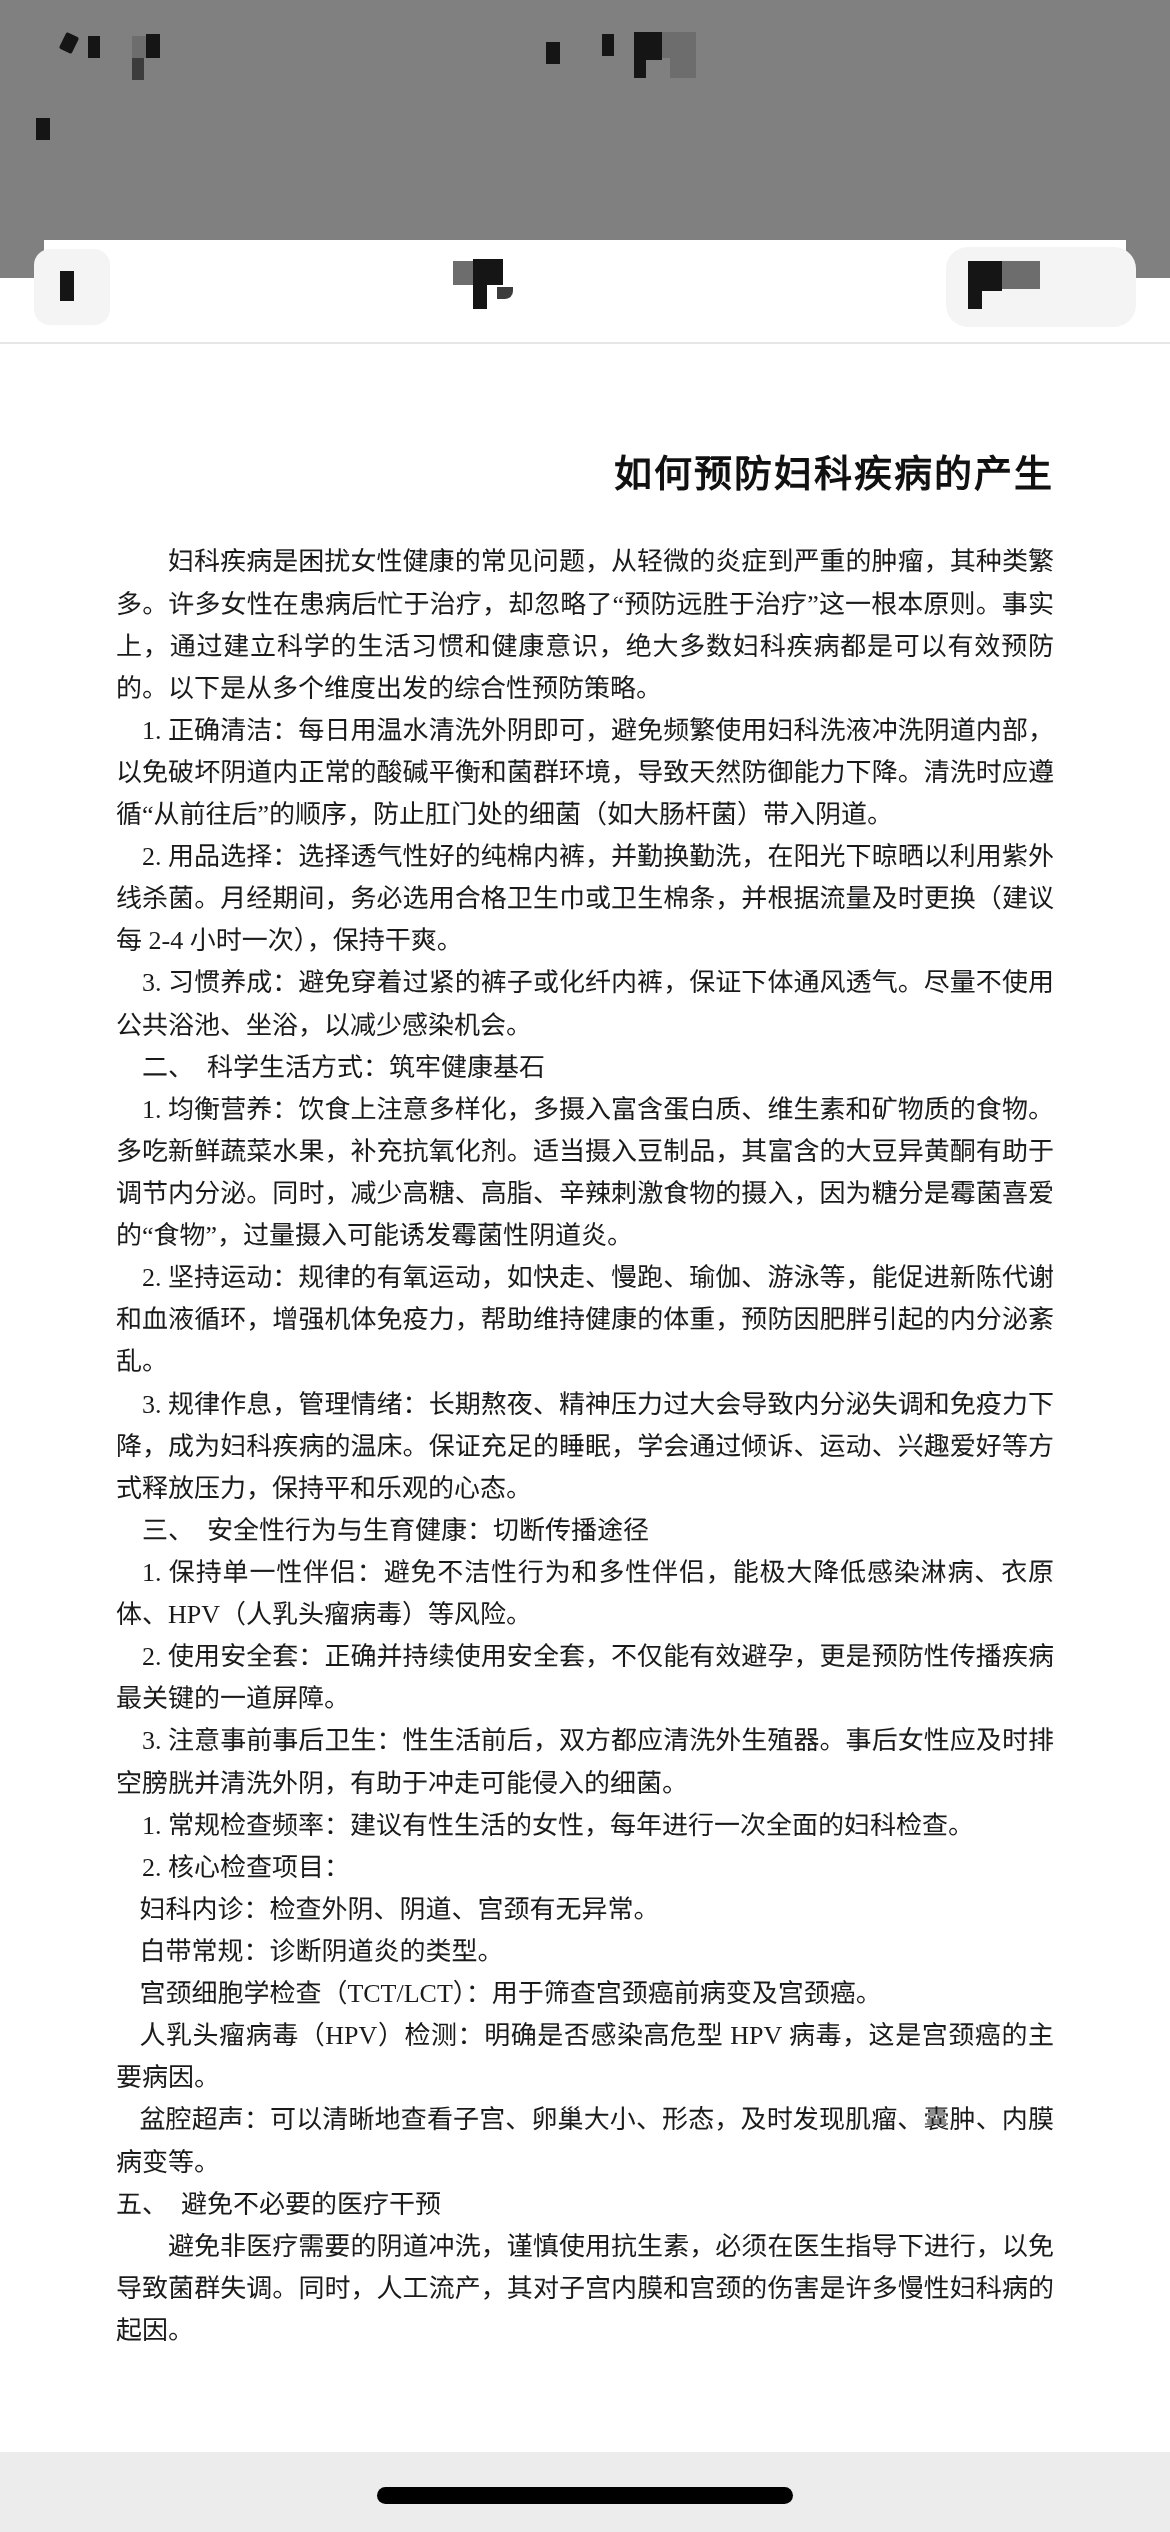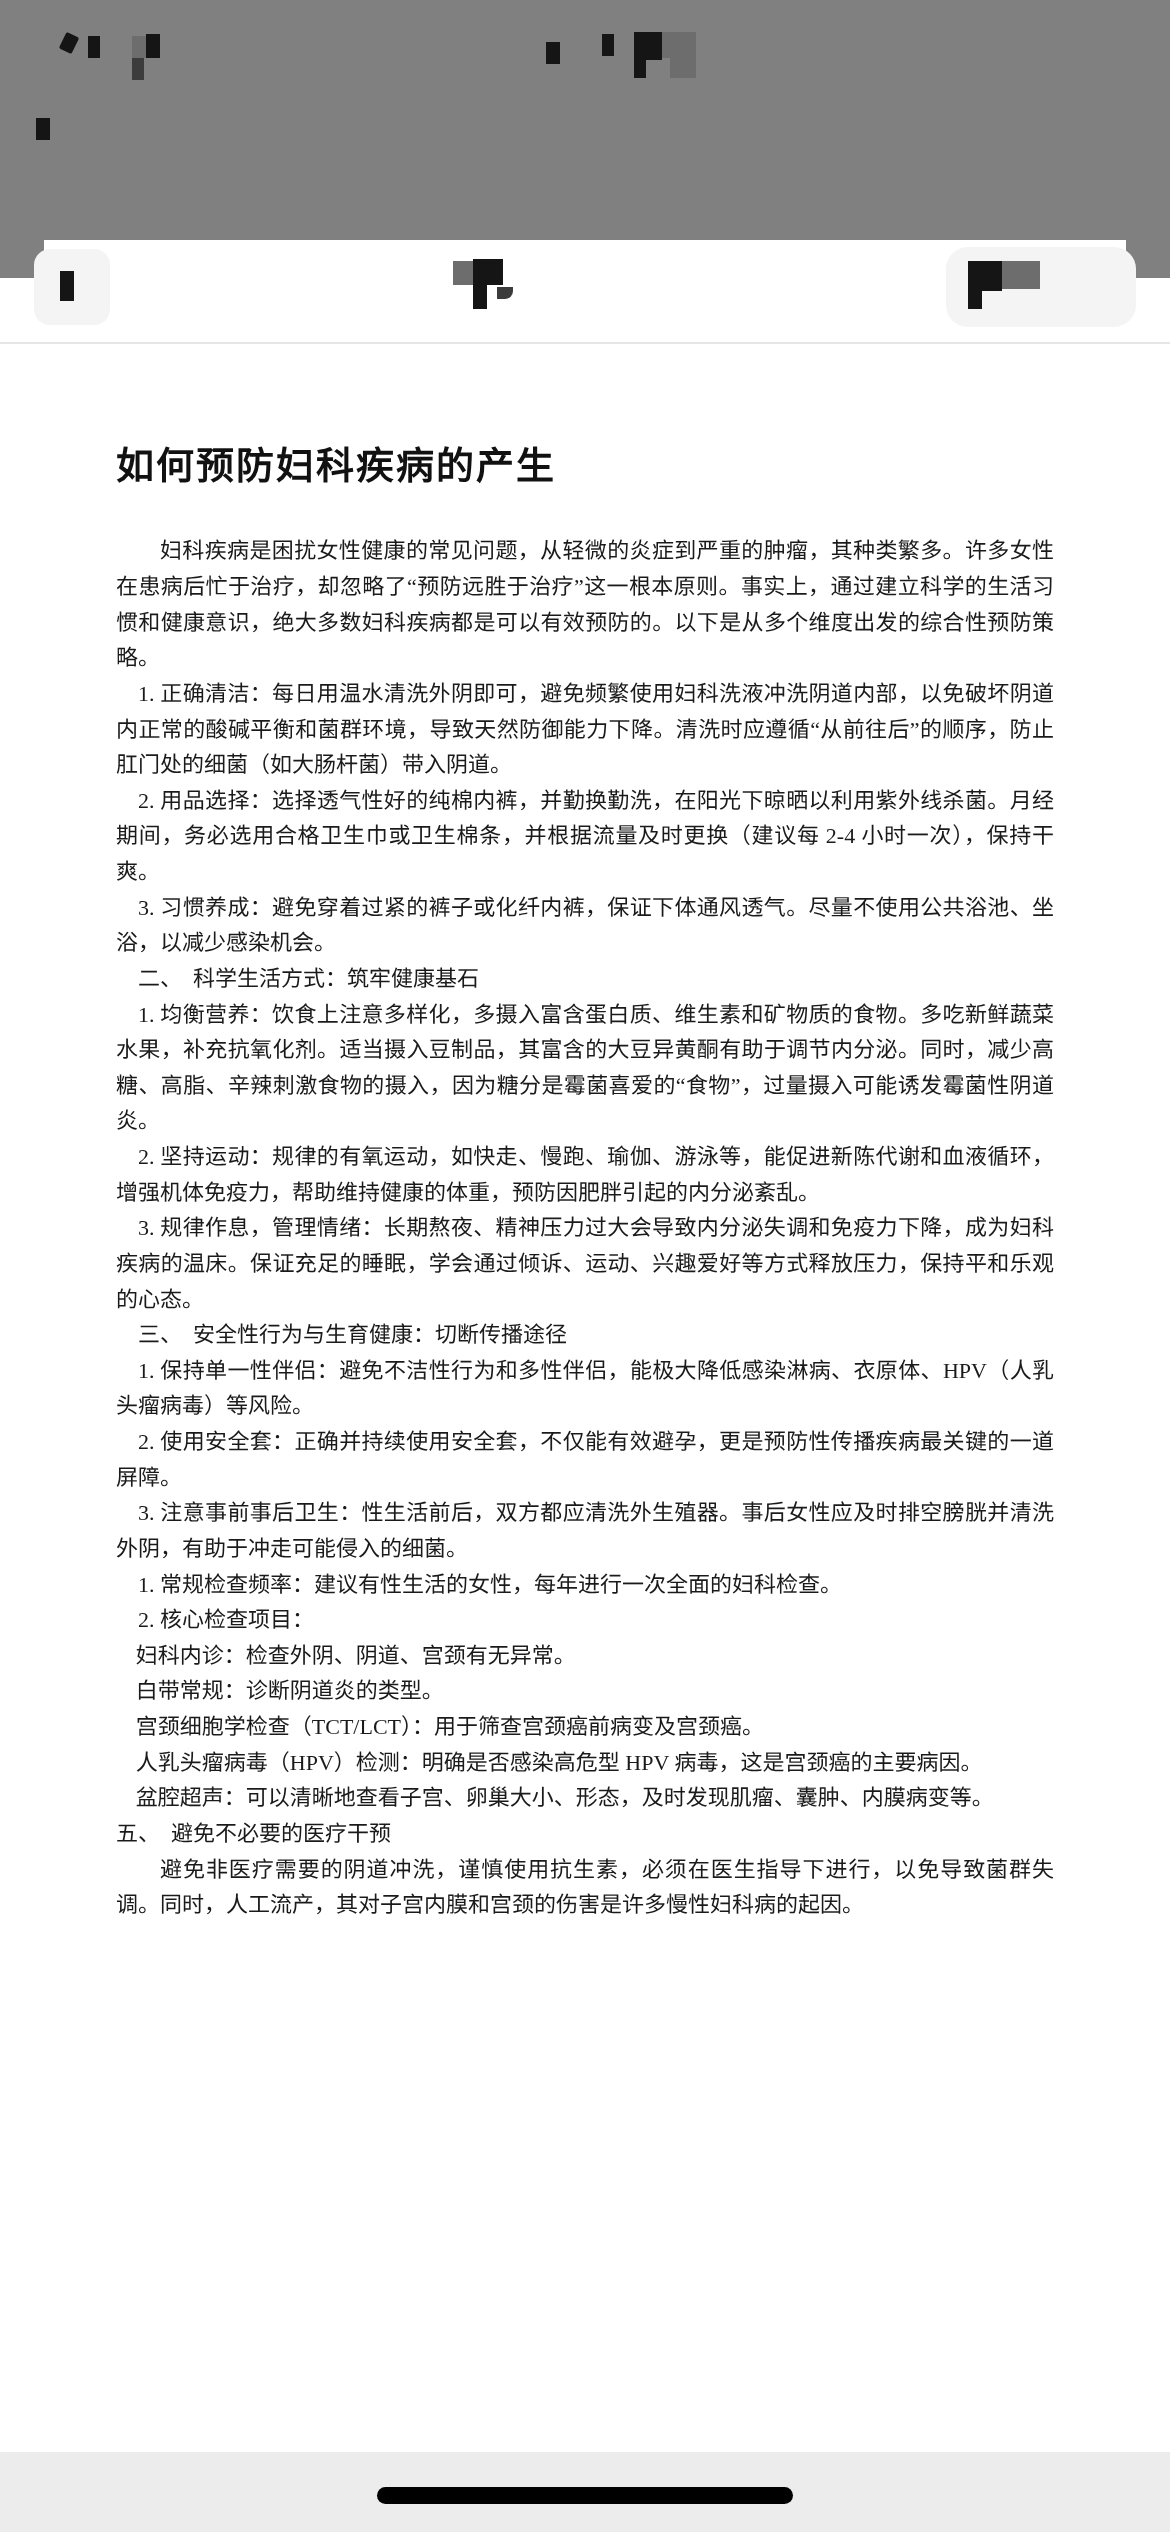--- a/index.html
+++ b/index.html
@@ -120,32 +120,32 @@
   }
   #doc-inner {
     position: absolute;
     left: 0;
     top: 0;
     width: 1114px;
     padding: 96px 88px 60px 88px;
     box-sizing: border-box;
   }
   #doc-title {
-    text-align: left;
+    text-align: right;
     font-family: "Liberation Serif", "DejaVu Serif", serif;
     font-weight: bold;
     font-size: 38px;
     letter-spacing: 2px;
     color: #111111;
-    margin: 0 0 42px 0;
+    margin: 8px 0 42px 0;
     line-height: 1.3;
   }
   .para {
     font-family: "Liberation Serif", "DejaVu Serif", serif;
-    font-size: 22px;
+    font-size: 26px;
     line-height: 1.62;
     color: #1a1a1a;
     margin: 0;
     text-align: justify;
     text-justify: inter-character;
   }
   .para.indent2 { text-indent: 2em; }
   .para.indent1 { text-indent: 1em; }
   .para.indent-half { text-indent: 0.9em; }
   .para.sec-head { text-indent: 1em; }

